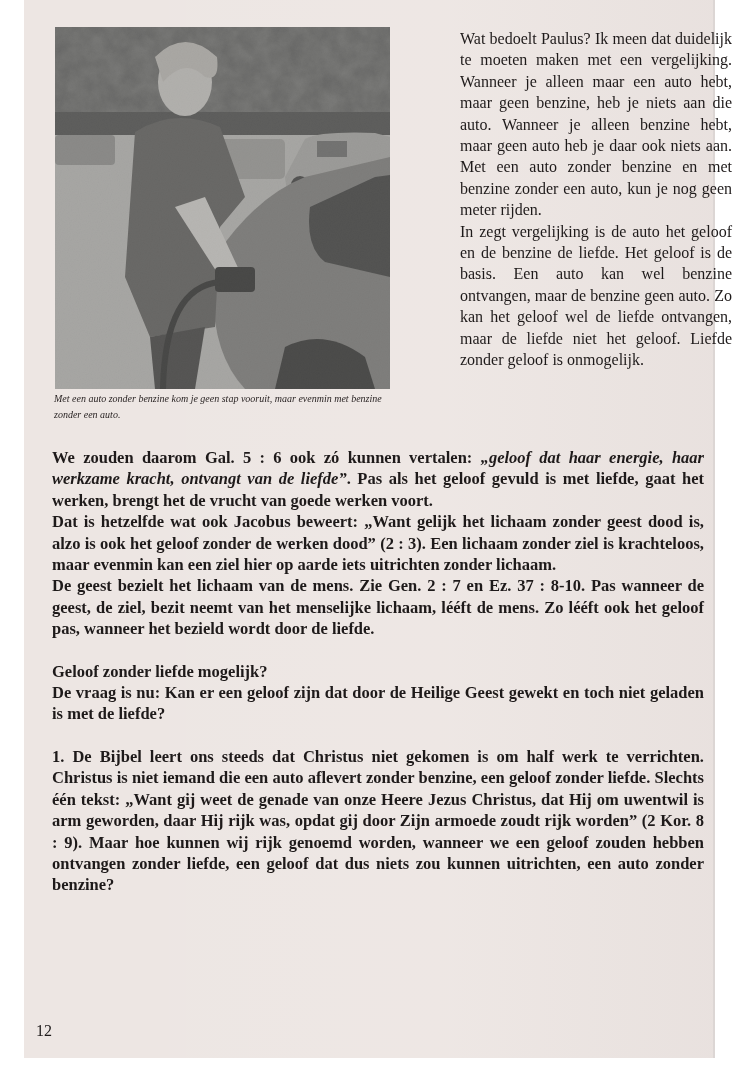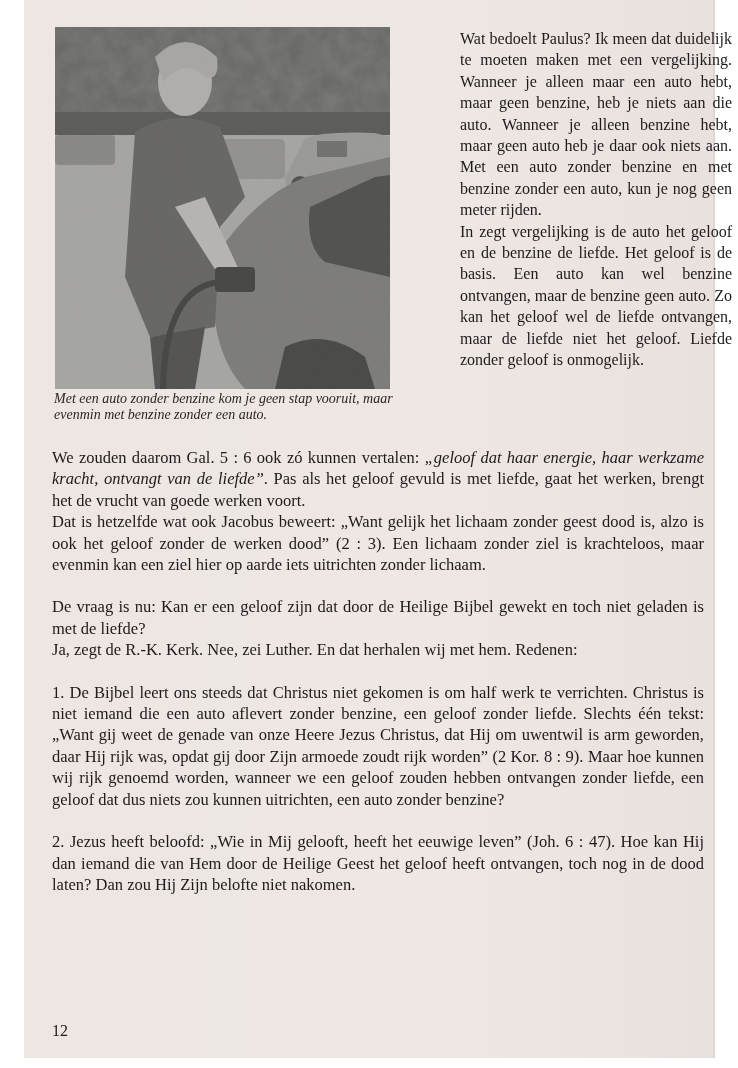--- a/index.html
+++ b/index.html
@@ -33,21 +33,21 @@
       background: #8a8a88;
     }
     .photo svg { display: block; width: 100%; height: 100%; }
     .caption {
       position: absolute;
       left: 30px;
       top: 391px;
       width: 345px;
       font-family: "Liberation Serif", serif;
       font-style: italic;
-      font-size: 14px;
+      font-size: 10px;
       line-height: 16px;
       color: #2a2424;
       margin: 0;
     }
     .side-col {
       position: absolute;
       left: 408px;
       top: 28px;
       width: 272px;
       font-family: "Liberation Serif", serif;
@@ -62,34 +62,34 @@
       position: absolute;
       left: 28px;
       top: 447px;
       width: 652px;
       font-family: "Liberation Serif", serif;
       font-size: 16.5px;
       line-height: 21.4px;
       color: #1e1a1a;
       text-align: justify;
     }
-    .body-text p { margin: 0; }
+    .body-text p { margin: 0; font-weight: bold; }
     .body-text .gap { height: 21px; }
     .body-text h2 {
       margin: 0;
       font-size: 16.5px;
       line-height: 21.4px;
       font-weight: bold;
       font-family: "Liberation Serif", serif;
       color: #1e1a1a;
     }
     .ital { font-style: italic; }
     .page-number {
       position: absolute;
-      left: 28px;
+      left: 12px;
       top: 1022px;
       font-family: "Liberation Serif", serif;
       font-size: 16px;
       color: #1e1a1a;
       text-align: right;
     }
   </style>
 </head>
 <body>
 
@@ -144,23 +144,23 @@
   <p class="caption">Met een auto zonder benzine kom je geen stap vooruit, maar evenmin met benzine zonder een auto.</p>
 
   <div class="side-col">
     <p>Wat bedoelt Paulus? Ik meen dat duidelijk te moeten maken met een vergelijking. Wanneer je alleen maar een auto hebt, maar geen benzine, heb je niets aan die auto. Wanneer je alleen benzine hebt, maar geen auto heb je daar ook niets aan. Met een auto zonder benzine en met benzine zonder een auto, kun je nog geen meter rijden.</p>
     <p>In zegt vergelijking is de auto het geloof en de benzine de liefde. Het geloof is de basis. Een auto kan wel benzine ontvangen, maar de benzine geen auto. Zo kan het geloof wel de liefde ontvangen, maar de liefde niet het geloof. Liefde zonder geloof is onmogelijk.</p>
   </div>
 
   <div class="body-text">
     <p><span>We zouden daarom Gal. 5 : 6 ook zó kunnen vertalen: </span><span class="ital">„geloof dat haar energie, haar werkzame kracht, ontvangt van de liefde”</span><span>. Pas als het geloof gevuld is met liefde, gaat het werken, brengt het de vrucht van goede werken voort.</span></p>
     <p>Dat is hetzelfde wat ook Jacobus beweert: „Want gelijk het lichaam zonder geest dood is, alzo is ook het geloof zonder de werken dood” (2 : 3). Een lichaam zonder ziel is krachteloos, maar evenmin kan een ziel hier op aarde iets uitrichten zonder lichaam.</p>
+    <p>De geest bezielt het lichaam van de mens. Zie Gen. 2 : 7 en Ez. 37 : 8-10. Pas wanneer de geest, de ziel, bezit neemt van het menselijke lichaam, lééft de mens. Zo lééft ook het geloof pas, wanneer het bezield wordt door de liefde.</p>
     <div class="gap"></div>
-    <p>De vraag is nu: Kan er een geloof zijn dat door de Heilige Bijbel gewekt en toch niet geladen is met de liefde?</p>
-    <p>Ja, zegt de R.-K. Kerk. Nee, zei Luther. En dat herhalen wij met hem. Redenen:</p>
+    <h2>Geloof zonder liefde mogelijk?</h2>
+    <p>De vraag is nu: Kan er een geloof zijn dat door de Heilige Geest gewekt en toch niet geladen is met de liefde?</p>
     <div class="gap"></div>
     <p>1. De Bijbel leert ons steeds dat Christus niet gekomen is om half werk te verrichten. Christus is niet iemand die een auto aflevert zonder benzine, een geloof zonder liefde. Slechts één tekst: „Want gij weet de genade van onze Heere Jezus Christus, dat Hij om uwentwil is arm geworden, daar Hij rijk was, opdat gij door Zijn armoede zoudt rijk worden” (2 Kor. 8 : 9). Maar hoe kunnen wij rijk genoemd worden, wanneer we een geloof zouden hebben ontvangen zonder liefde, een geloof dat dus niets zou kunnen uitrichten, een auto zonder benzine?</p>
     <div class="gap"></div>
-    <p>2. Jezus heeft beloofd: „Wie in Mij gelooft, heeft het eeuwige leven” (Joh. 6 : 47). Hoe kan Hij dan iemand die van Hem door de Heilige Geest het geloof heeft ontvangen, toch nog in de dood laten? Dan zou Hij Zijn belofte niet nakomen.</p>
   </div>
 
   <div class="page-number">12</div>
 </div>
 
 </body></html>

